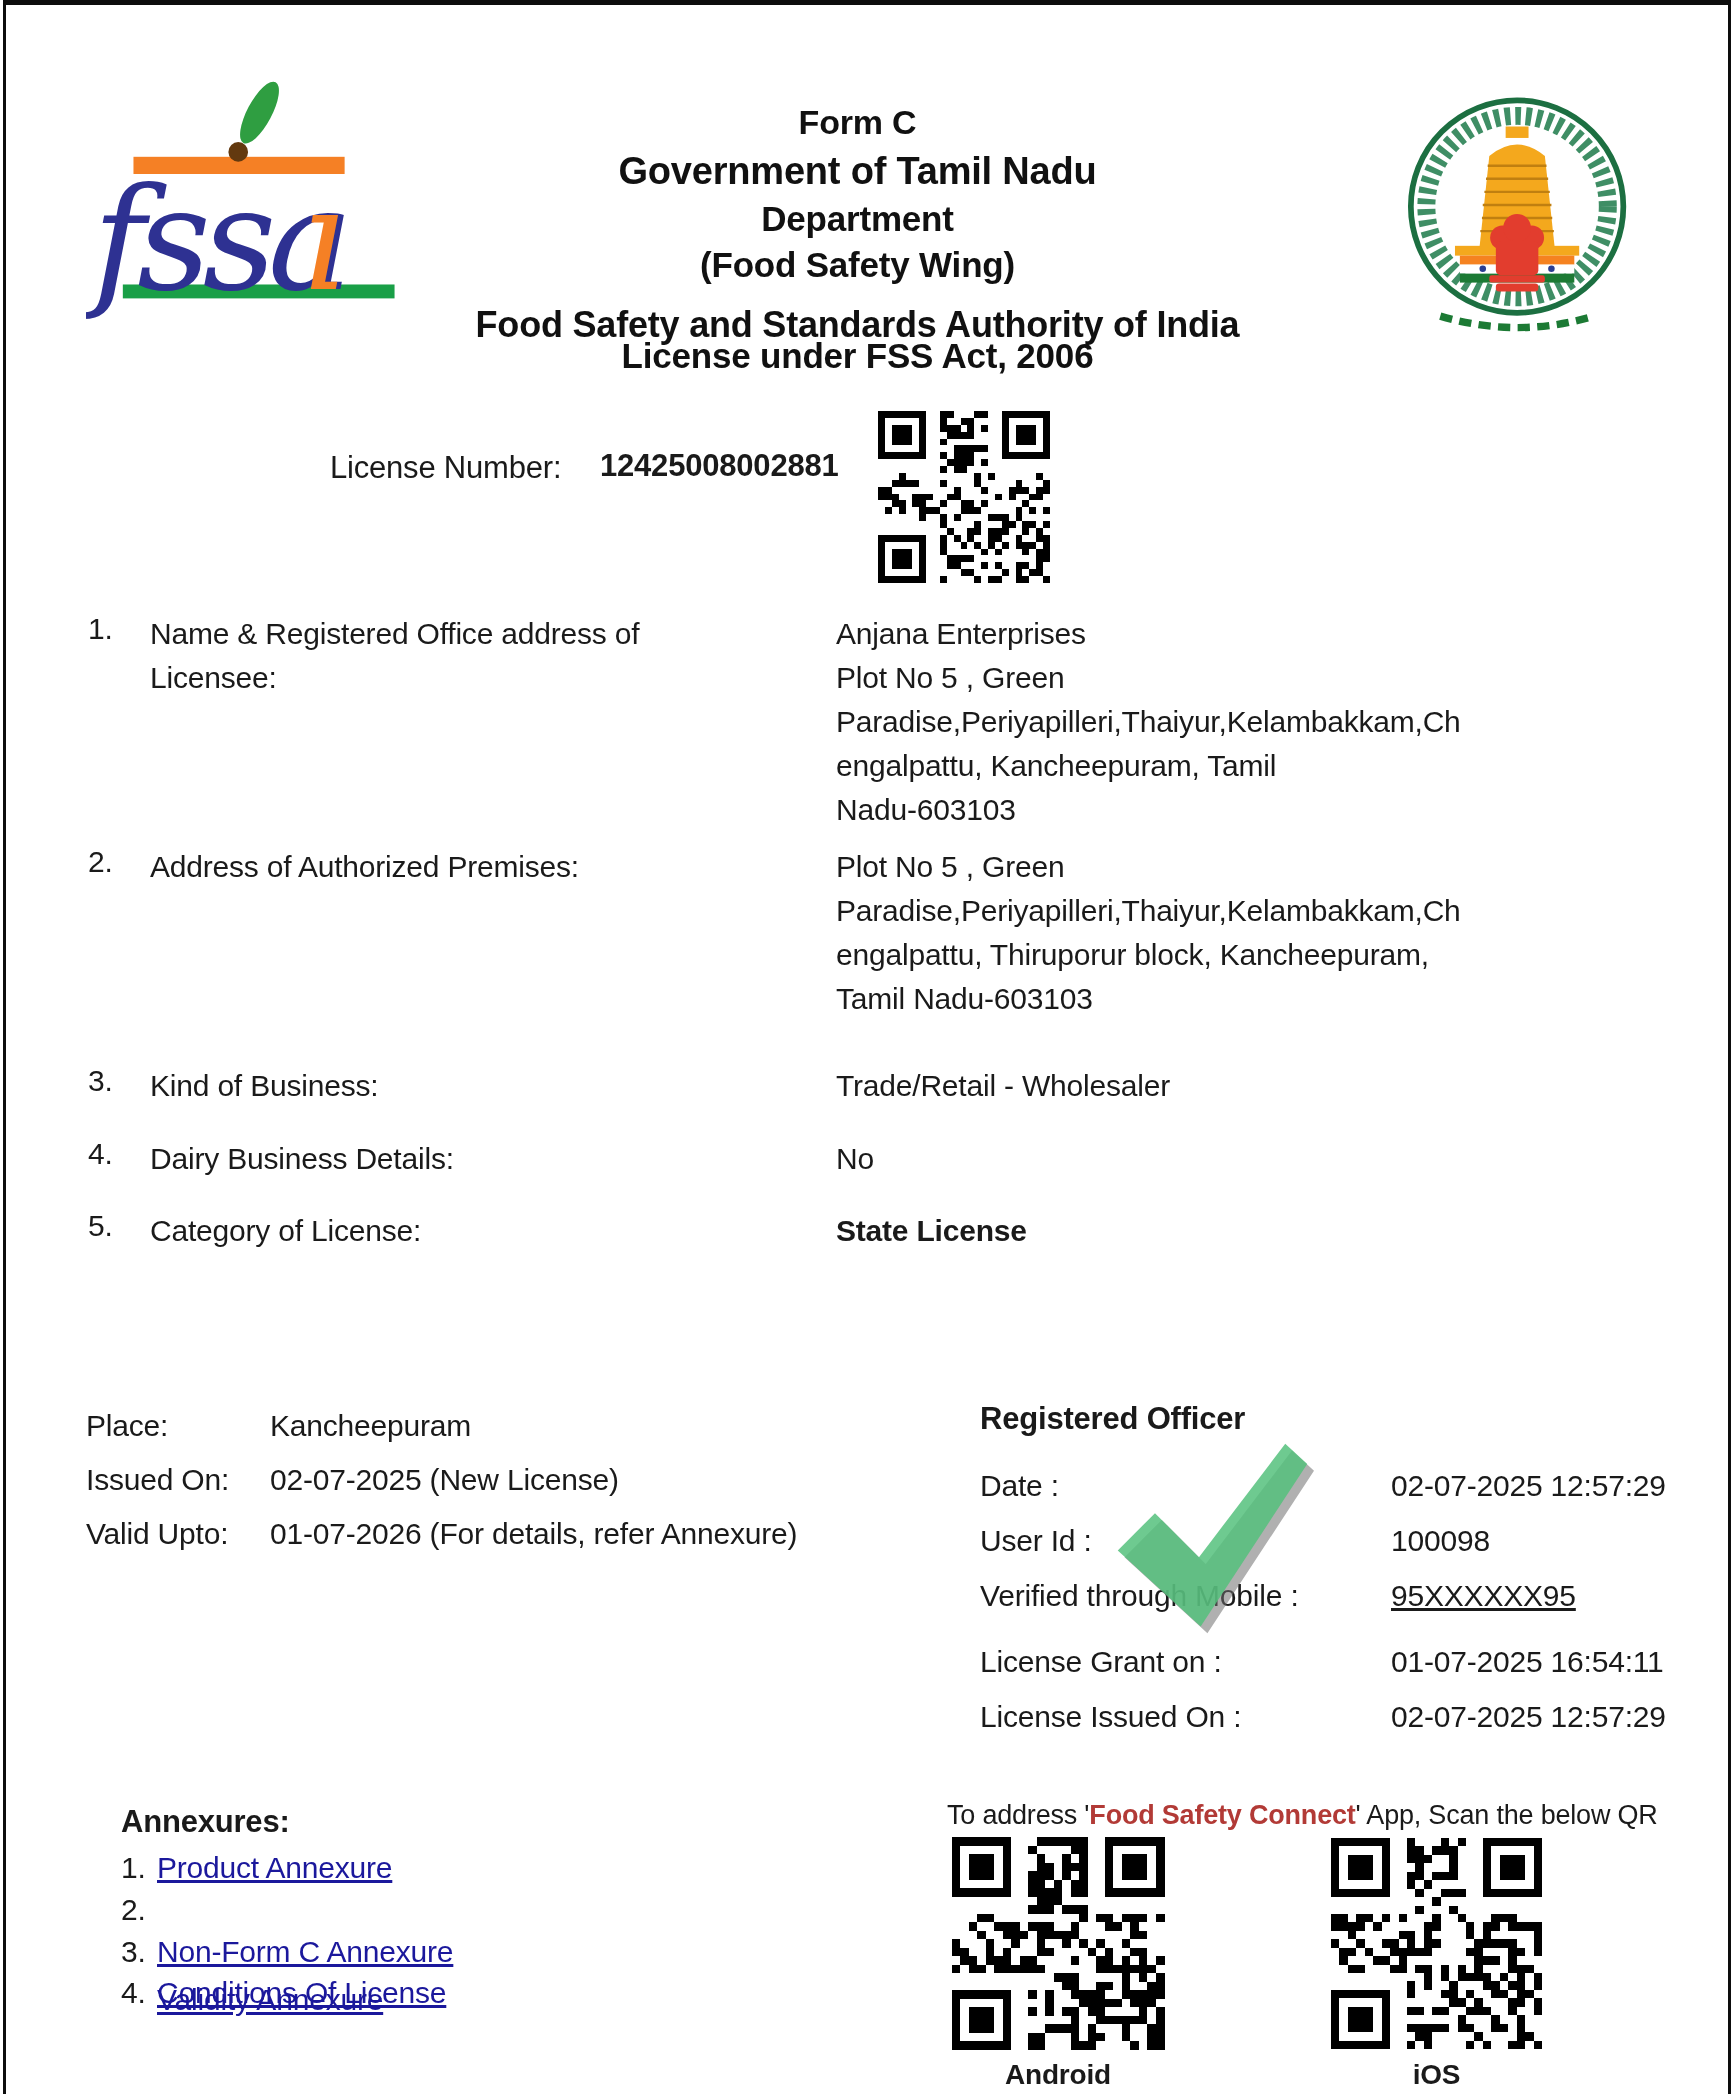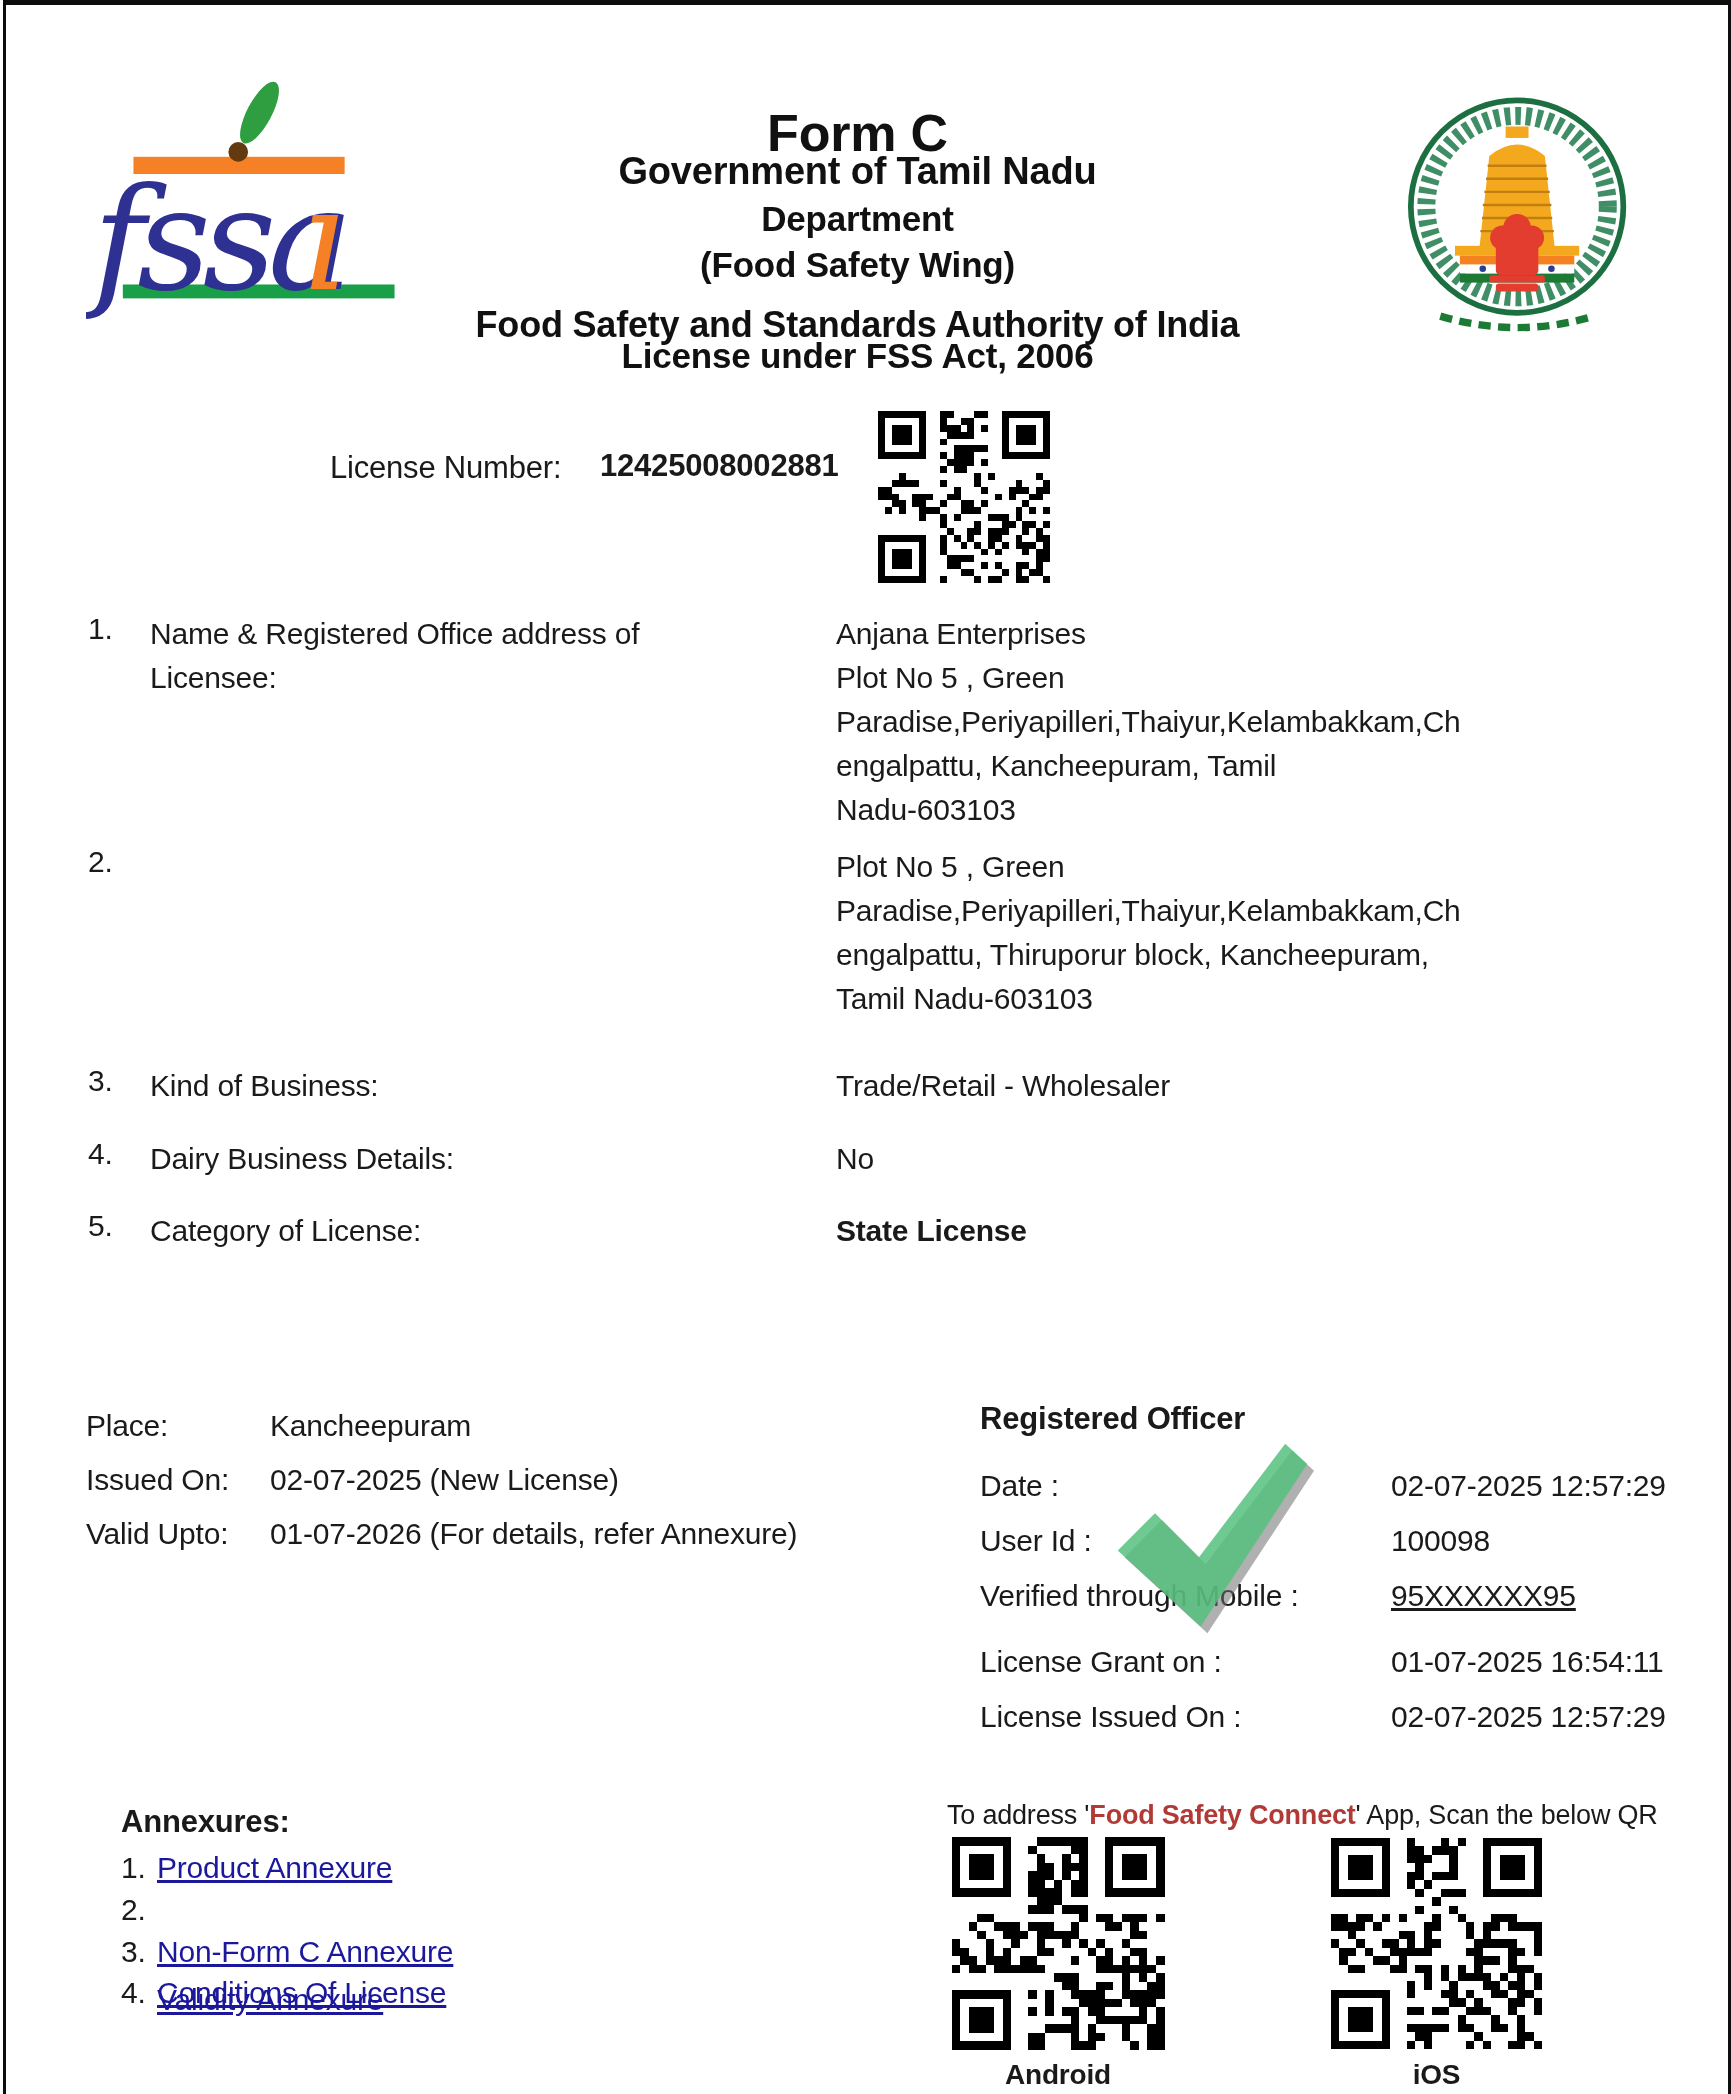--- a/index.html
+++ b/index.html
@@ -40,21 +40,21 @@
 
   <svg class="abs" style="left:86px;top:70px;" width="311" height="262" viewBox="0 0 380 320">
     <rect x="58" y="106" width="258" height="21" fill="#f58025"></rect>
     <rect x="45" y="262" width="332" height="17" fill="#199f47"></rect>
     <text x="8" y="268" font-family="DejaVu Serif, serif" font-style="italic" font-size="175" letter-spacing="-10" fill="#2e3192">fssa</text>
     <text x="262" y="268" font-family="DejaVu Serif, serif" font-style="italic" font-size="175" fill="#f58025">ı</text>
     <ellipse cx="212" cy="52" rx="15" ry="42" fill="#2f9e41" transform="rotate(28 212 52)"></ellipse>
     <circle cx="186" cy="100" r="12" fill="#63390f"></circle>
   </svg>
 
-  <div class="hline" style="top:103px;font-size:52px;">Form C</div>
+  <div class="hline" style="top:103px;font-size:34px;">Form C</div>
   <div class="hline" style="top:150px;font-size:38px;">Government of Tamil Nadu</div>
   <div class="hline" style="top:199px;font-size:35px;">Department</div>
   <div class="hline" style="top:245px;font-size:35px;">(Food Safety Wing)</div>
   <div class="hline" style="top:304px;font-size:36px;">Food Safety and Standards Authority of India</div>
   <div class="hline" style="top:336px;font-size:35px;">License under FSS Act, 2006</div>
 
   <svg class="abs" style="left:1401px;top:84px;" width="233" height="255" viewBox="0 0 285 312">
     <circle cx="142" cy="150" r="130" fill="#fff" stroke="#1c6f41" stroke-width="7"></circle>
     <circle cx="142" cy="150" r="111" fill="none" stroke="#1d7a4a" stroke-width="22" stroke-dasharray="7 6" opacity="0.85"></circle>
     <circle cx="142" cy="150" r="96" fill="#fff"></circle>
@@ -264,20 +264,21 @@
   <div class="row-no" style="top:612px;">1.</div>
   <div class="row-lbl pre" style="top:612px;">Name &amp; Registered Office address of
 Licensee:</div>
   <div class="row-val pre" style="top:612px;">Anjana Enterprises
 Plot No 5 , Green
 Paradise,Periyapilleri,Thaiyur,Kelambakkam,Ch
 engalpattu, Kancheepuram, Tamil
 Nadu-603103</div>
 
   <div class="row-no" style="top:845px;">2.</div>
+  <div class="row-lbl pre" style="top:845px;">Address of Authorized Premises:</div>
   <div class="row-val pre" style="top:845px;">Plot No 5 , Green
 Paradise,Periyapilleri,Thaiyur,Kelambakkam,Ch
 engalpattu, Thiruporur block, Kancheepuram,
 Tamil Nadu-603103</div>
 
   <div class="row-no" style="top:1064px;">3.</div>
   <div class="row-lbl pre" style="top:1064px;">Kind of Business:</div>
   <div class="row-val pre" style="top:1064px;">Trade/Retail - Wholesaler</div>
 
   <div class="row-no" style="top:1137px;">4.</div>

